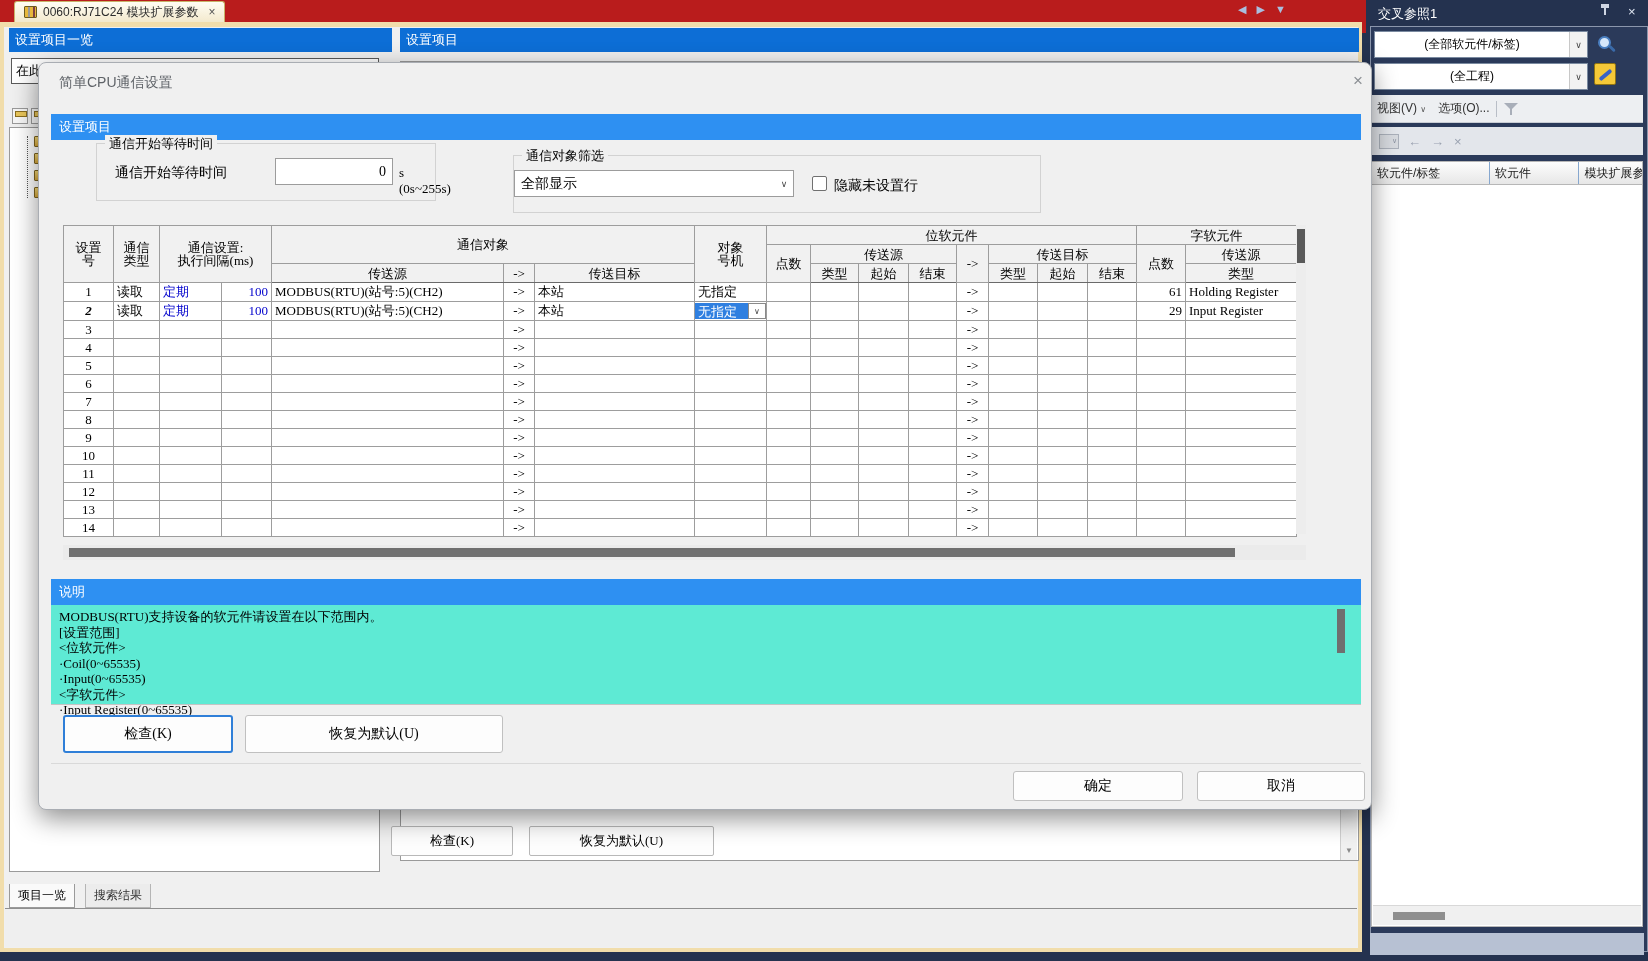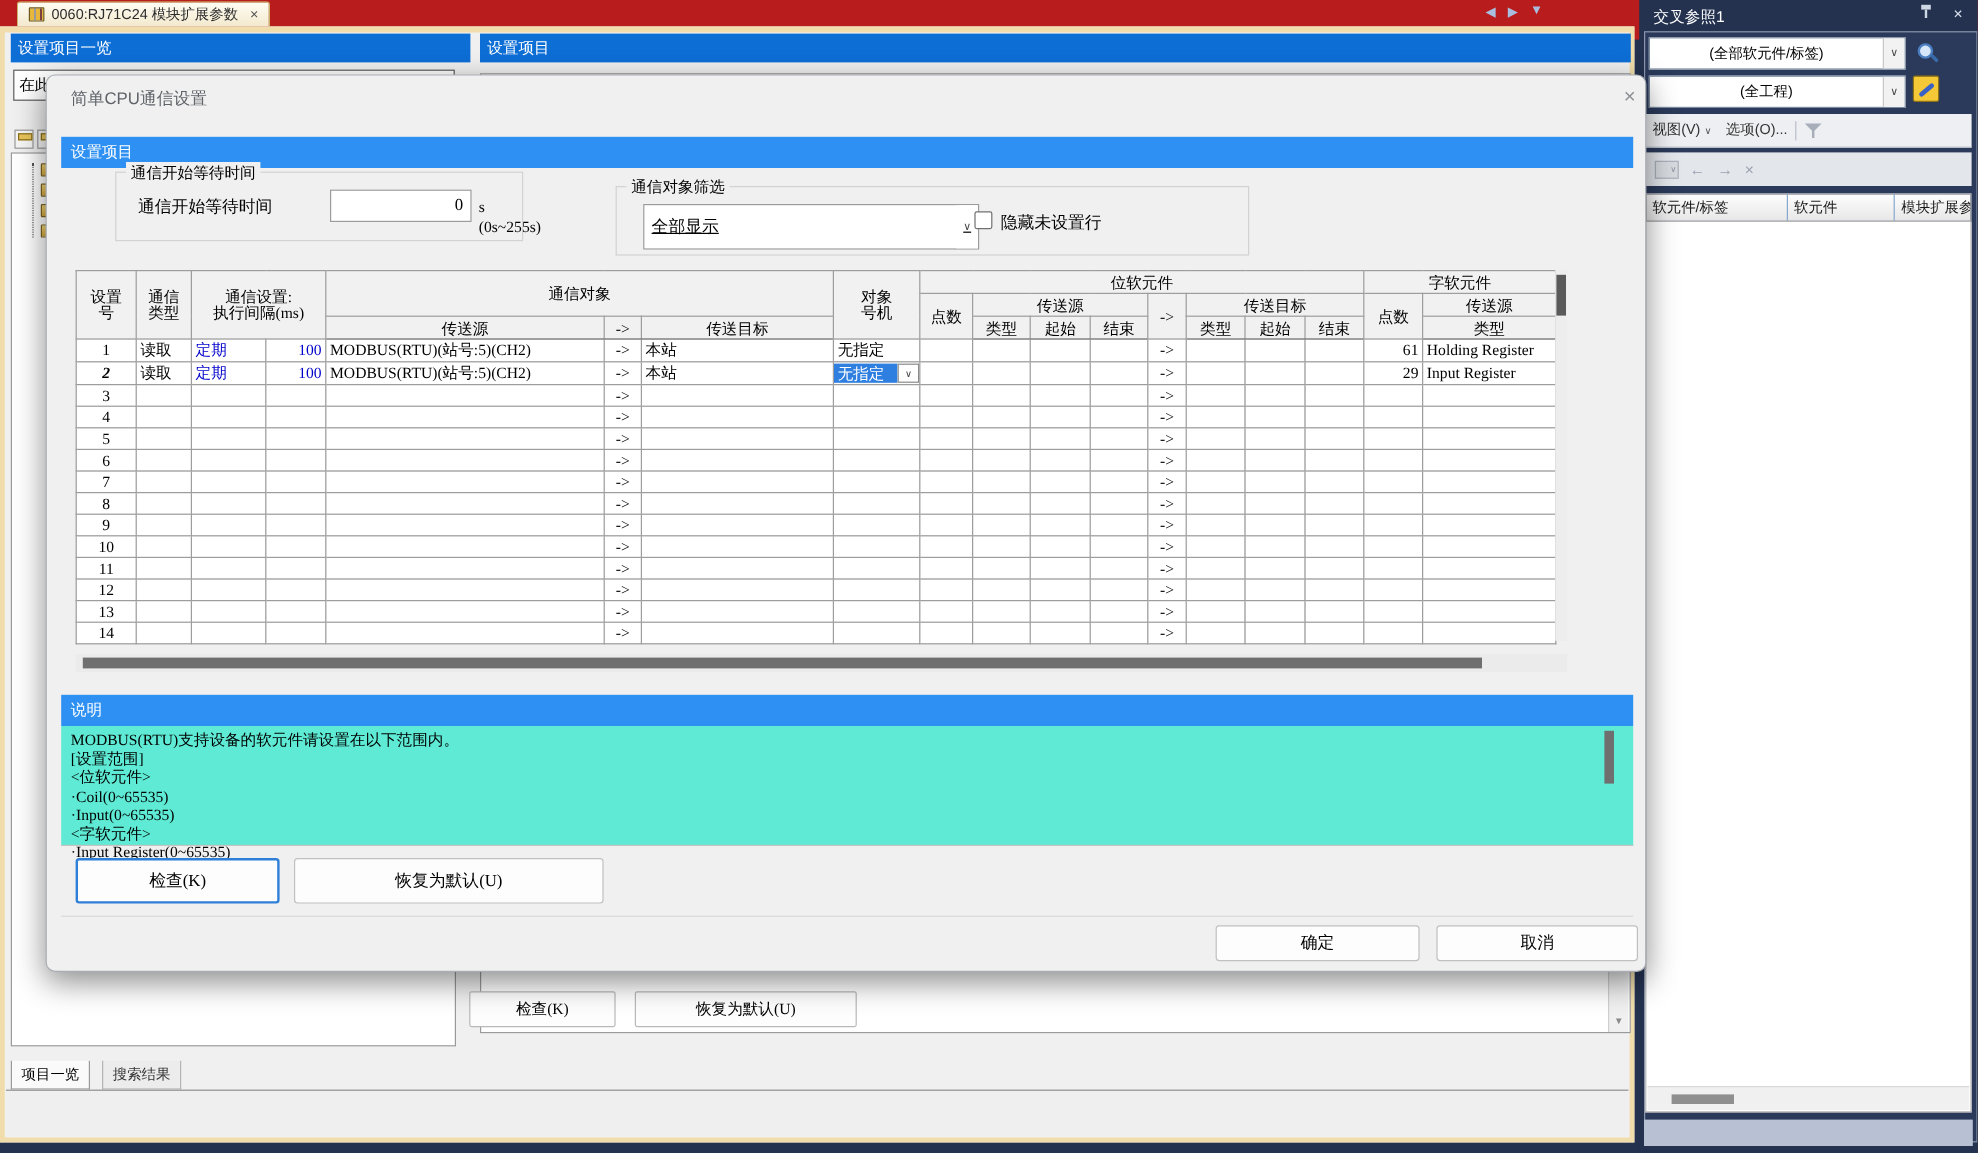--- a/index.html
+++ b/index.html
@@ -230,21 +230,21 @@
       <span class="leg">通信开始等待时间</span>
       <span class="abs serif" style="left:18px;top:20px;font-size:14px;">通信开始等待时间</span>
       <div class="fld serif" style="left:178px;top:14px;width:118px;height:27px;justify-content:flex-end;padding-right:6px;">
         <span>0</span>
       </div>
       <span class="abs serif" style="left:302px;top:21px;font-size:13px;">s (0s~255s)</span>
     </div>
 
     <div class="grp" style="left:474px;top:92px;width:528px;height:58px;">
       <span class="leg">通信对象筛选</span>
-      <div class="fld serif" style="left:22px;top:14px;width:280px;height:38px;text-decoration:underline;">
+      <div class="fld serif" style="left:0;top:14px;width:280px;height:27px;">
         <span style="flex:1;padding:0 6px;">全部显示</span>
         <span class="cab" style="background:#fff;border-left:none;">∨</span>
       </div>
       <div class="chk" style="left:298px;top:20px;"></div>
       <span class="abs serif" style="left:320px;top:21px;font-size:14px;">隐藏未设置行</span>
     </div>
 
     <div class="abs" style="left:24px;top:162px;">
       <table class="grid">
         <colgroup>

